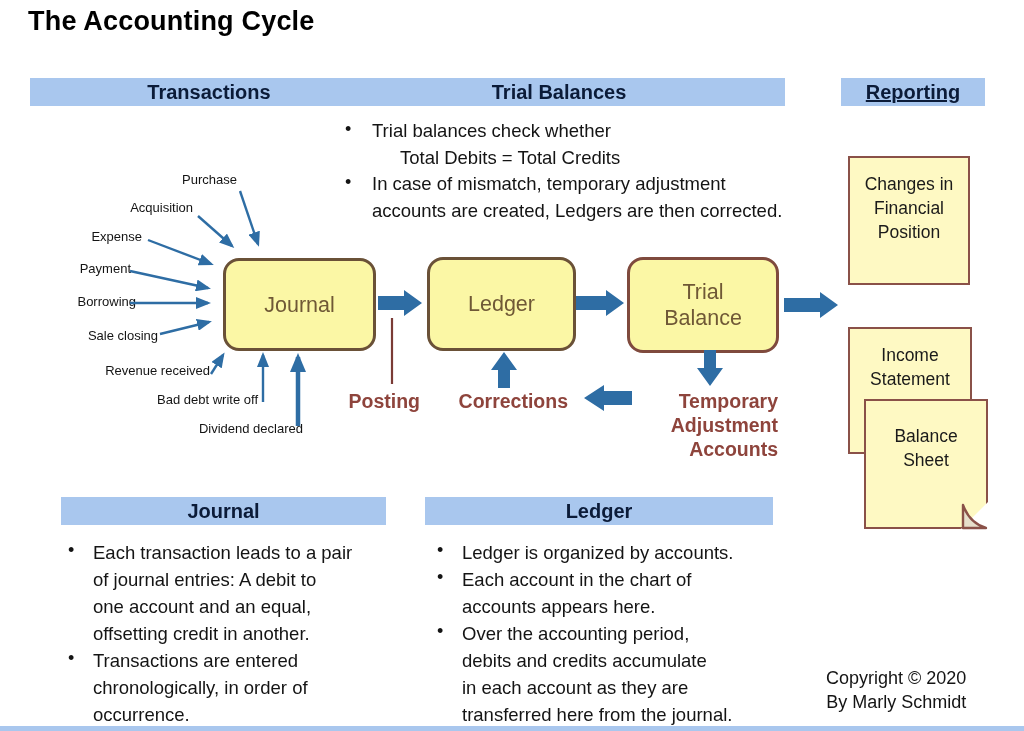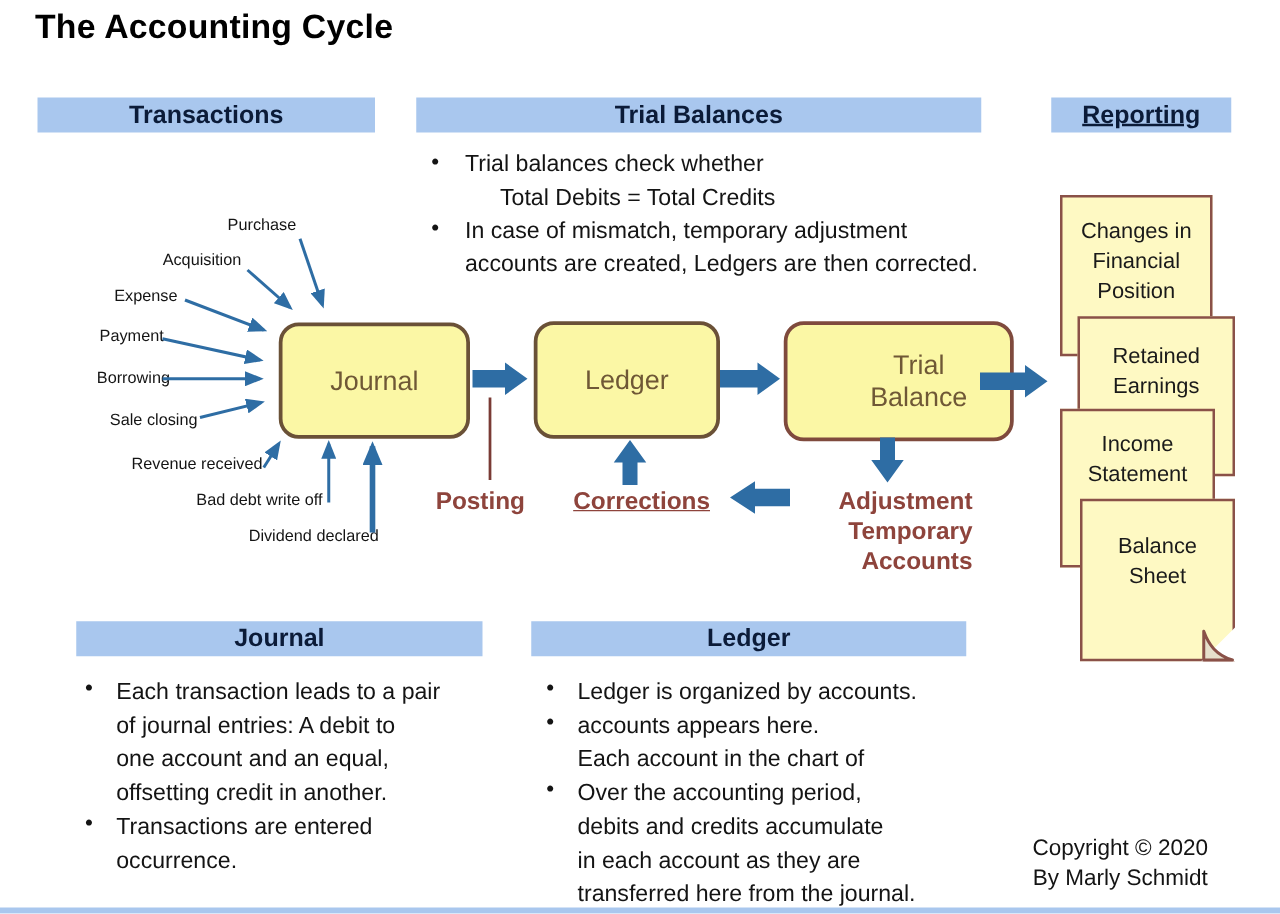--- a/index.html
+++ b/index.html
@@ -8,37 +8,37 @@
   .abs{position:absolute;}
   .title{left:28px;top:6px;font-size:27px;font-weight:bold;color:#000;letter-spacing:.2px;}
   .hbar{background:#a9c7ee;height:28px;line-height:28px;text-align:center;
         font-size:20px;font-weight:bold;color:#0b1b38;}
   .txnlabel{font-size:13px;white-space:nowrap;color:#141414;}
   .bullettext{font-size:18.5px;white-space:nowrap;color:#141414;line-height:26px;}
   .marker{font-size:18px;color:#141414;}
   .flowbox{background:#fbf7a5;border:3px solid #6a5137;border-radius:16px;
            display:flex;align-items:center;justify-content:center;text-align:center;
            font-size:21.5px;color:#6f5836;line-height:26px;}
-  .tbbox{border-color:#7f4a3d;padding-left:32px;}
+  .tbbox{border-color:#7f4a3d;}
   .brownlbl{color:#8e443c;font-weight:bold;font-size:19.5px;text-align:right;line-height:24px;white-space:nowrap;}
   .doc{background:#fef9c3;border:2.5px solid #8a5148;box-sizing:border-box;
        text-align:center;font-size:17.5px;line-height:24px;color:#1a1a1a;}
   .bsec{font-size:18.5px;line-height:27px;white-space:nowrap;color:#141414;}
   .copyright{font-size:18px;line-height:24px;color:#141414;}
   .bottomstrip{left:0;bottom:0;width:1024px;height:5px;background:#a9c7ee;}
   svg.overlay{position:absolute;left:0;top:0;pointer-events:none;}
 </style>
 </head>
 <body>
 
 <div id="canvas">
 
   <div class="abs title">The Accounting Cycle</div>
 
-  <div class="abs hbar" style="left:30px;top:78px;width:270px;">Transactions</div>
+  <div class="abs hbar" style="left:30px;top:78px;width:270px;padding-left:44px;">Transactions</div>
   <div class="abs hbar" style="left:333px;top:78px;width:452px;">Trial Balances</div>
   <div class="abs hbar" style="left:841px;top:78px;width:144px;text-decoration:underline;">Reporting</div>
 
   <div class="abs marker" style="left:345px;top:119px;">•</div>
   <div class="abs bullettext" style="left:372px;top:118px;">Trial balances check whether</div>
   <div class="abs bullettext" style="left:400px;top:145px;">Total Debits = Total Credits</div>
   <div class="abs marker" style="left:345px;top:172px;">•</div>
   <div class="abs bullettext" style="left:372px;top:171px;">In case of mismatch, temporary adjustment</div>
   <div class="abs bullettext" style="left:372px;top:198px;">accounts are created, Ledgers are then corrected.</div>
 
@@ -55,35 +55,31 @@
   <div class="abs flowbox" style="left:223px;top:258px;width:147px;height:87px;">Journal</div>
   <div class="abs flowbox" style="left:427px;top:257px;width:143px;height:88px;">Ledger</div>
   <div class="abs flowbox tbbox" style="left:627px;top:257px;width:146px;height:90px;">
     <div>
       <div>Trial</div>
       <div>Balance</div>
     </div>
   </div>
 
   <div class="abs brownlbl" style="left:336px;top:389px;width:84px;">Posting</div>
-  <div class="abs brownlbl" style="left:440px;top:389px;width:128px;text-decoration:underline;">Corrections</div>
+  <div class="abs brownlbl" style="left:440px;top:389px;width:128px;">Corrections</div>
   <div class="abs brownlbl" style="left:648px;top:389px;width:130px;">
+    <div>Temporary</div>
     <div>Adjustment</div>
-    <div>Temporary</div>
     <div>Accounts</div>
   </div>
 
   <div class="abs doc" style="left:848px;top:156px;width:122px;height:129px;z-index:1;padding-top:14px;">
     <div>Changes in</div>
     <div>Financial</div>
     <div>Position</div>
-  </div>
-  <div class="abs doc" style="left:862px;top:253px;width:126px;height:128px;z-index:2;padding-top:17px;">
-    <div>Retained</div>
-    <div>Earnings</div>
   </div>
   <div class="abs doc" style="left:848px;top:327px;width:124px;height:127px;z-index:3;padding-top:14px;">
     <div>Income</div>
     <div>Statement</div>
   </div>
   <div class="abs doc" style="left:864px;top:399px;width:124px;height:130px;z-index:4;padding-top:23px;">
     <div>Balance</div>
     <div>Sheet</div>
     <svg class="abs" style="right:-3px;bottom:-3px;z-index:5;" width="30" height="30" viewBox="0 0 30 30">
       <polygon points="2,29 29,29 29,2" fill="#ffffff"></polygon>
@@ -126,32 +122,33 @@
   <div class="abs marker" style="left:68px;top:540px;">•</div>
   <div class="abs bsec" style="left:93px;top:539px;">
     <div>Each transaction leads to a pair</div>
     <div>of journal entries: A debit to</div>
     <div>one account and an equal,</div>
     <div>offsetting credit in another.</div>
   </div>
   <div class="abs marker" style="left:68px;top:648px;">•</div>
   <div class="abs bsec" style="left:93px;top:647px;">
     <div>Transactions are entered</div>
+    <div>chronologically, in order of</div>
     <div>occurrence.</div>
   </div>
 
   <div class="abs hbar" style="left:425px;top:497px;width:348px;">Ledger</div>
   <div class="abs marker" style="left:437px;top:540px;">•</div>
   <div class="abs bsec" style="left:462px;top:539px;">
     <div>Ledger is organized by accounts.</div>
   </div>
   <div class="abs marker" style="left:437px;top:567px;">•</div>
   <div class="abs bsec" style="left:462px;top:566px;">
+    <div>Each account in the chart of</div>
     <div>accounts appears here.</div>
-    <div>Each account in the chart of</div>
   </div>
   <div class="abs marker" style="left:437px;top:621px;">•</div>
   <div class="abs bsec" style="left:462px;top:620px;">
     <div>Over the accounting period,</div>
     <div>debits and credits accumulate</div>
     <div>in each account as they are</div>
     <div>transferred here from the journal.</div>
   </div>
 
   <div class="abs copyright" style="left:826px;top:666px;text-align:center;">

